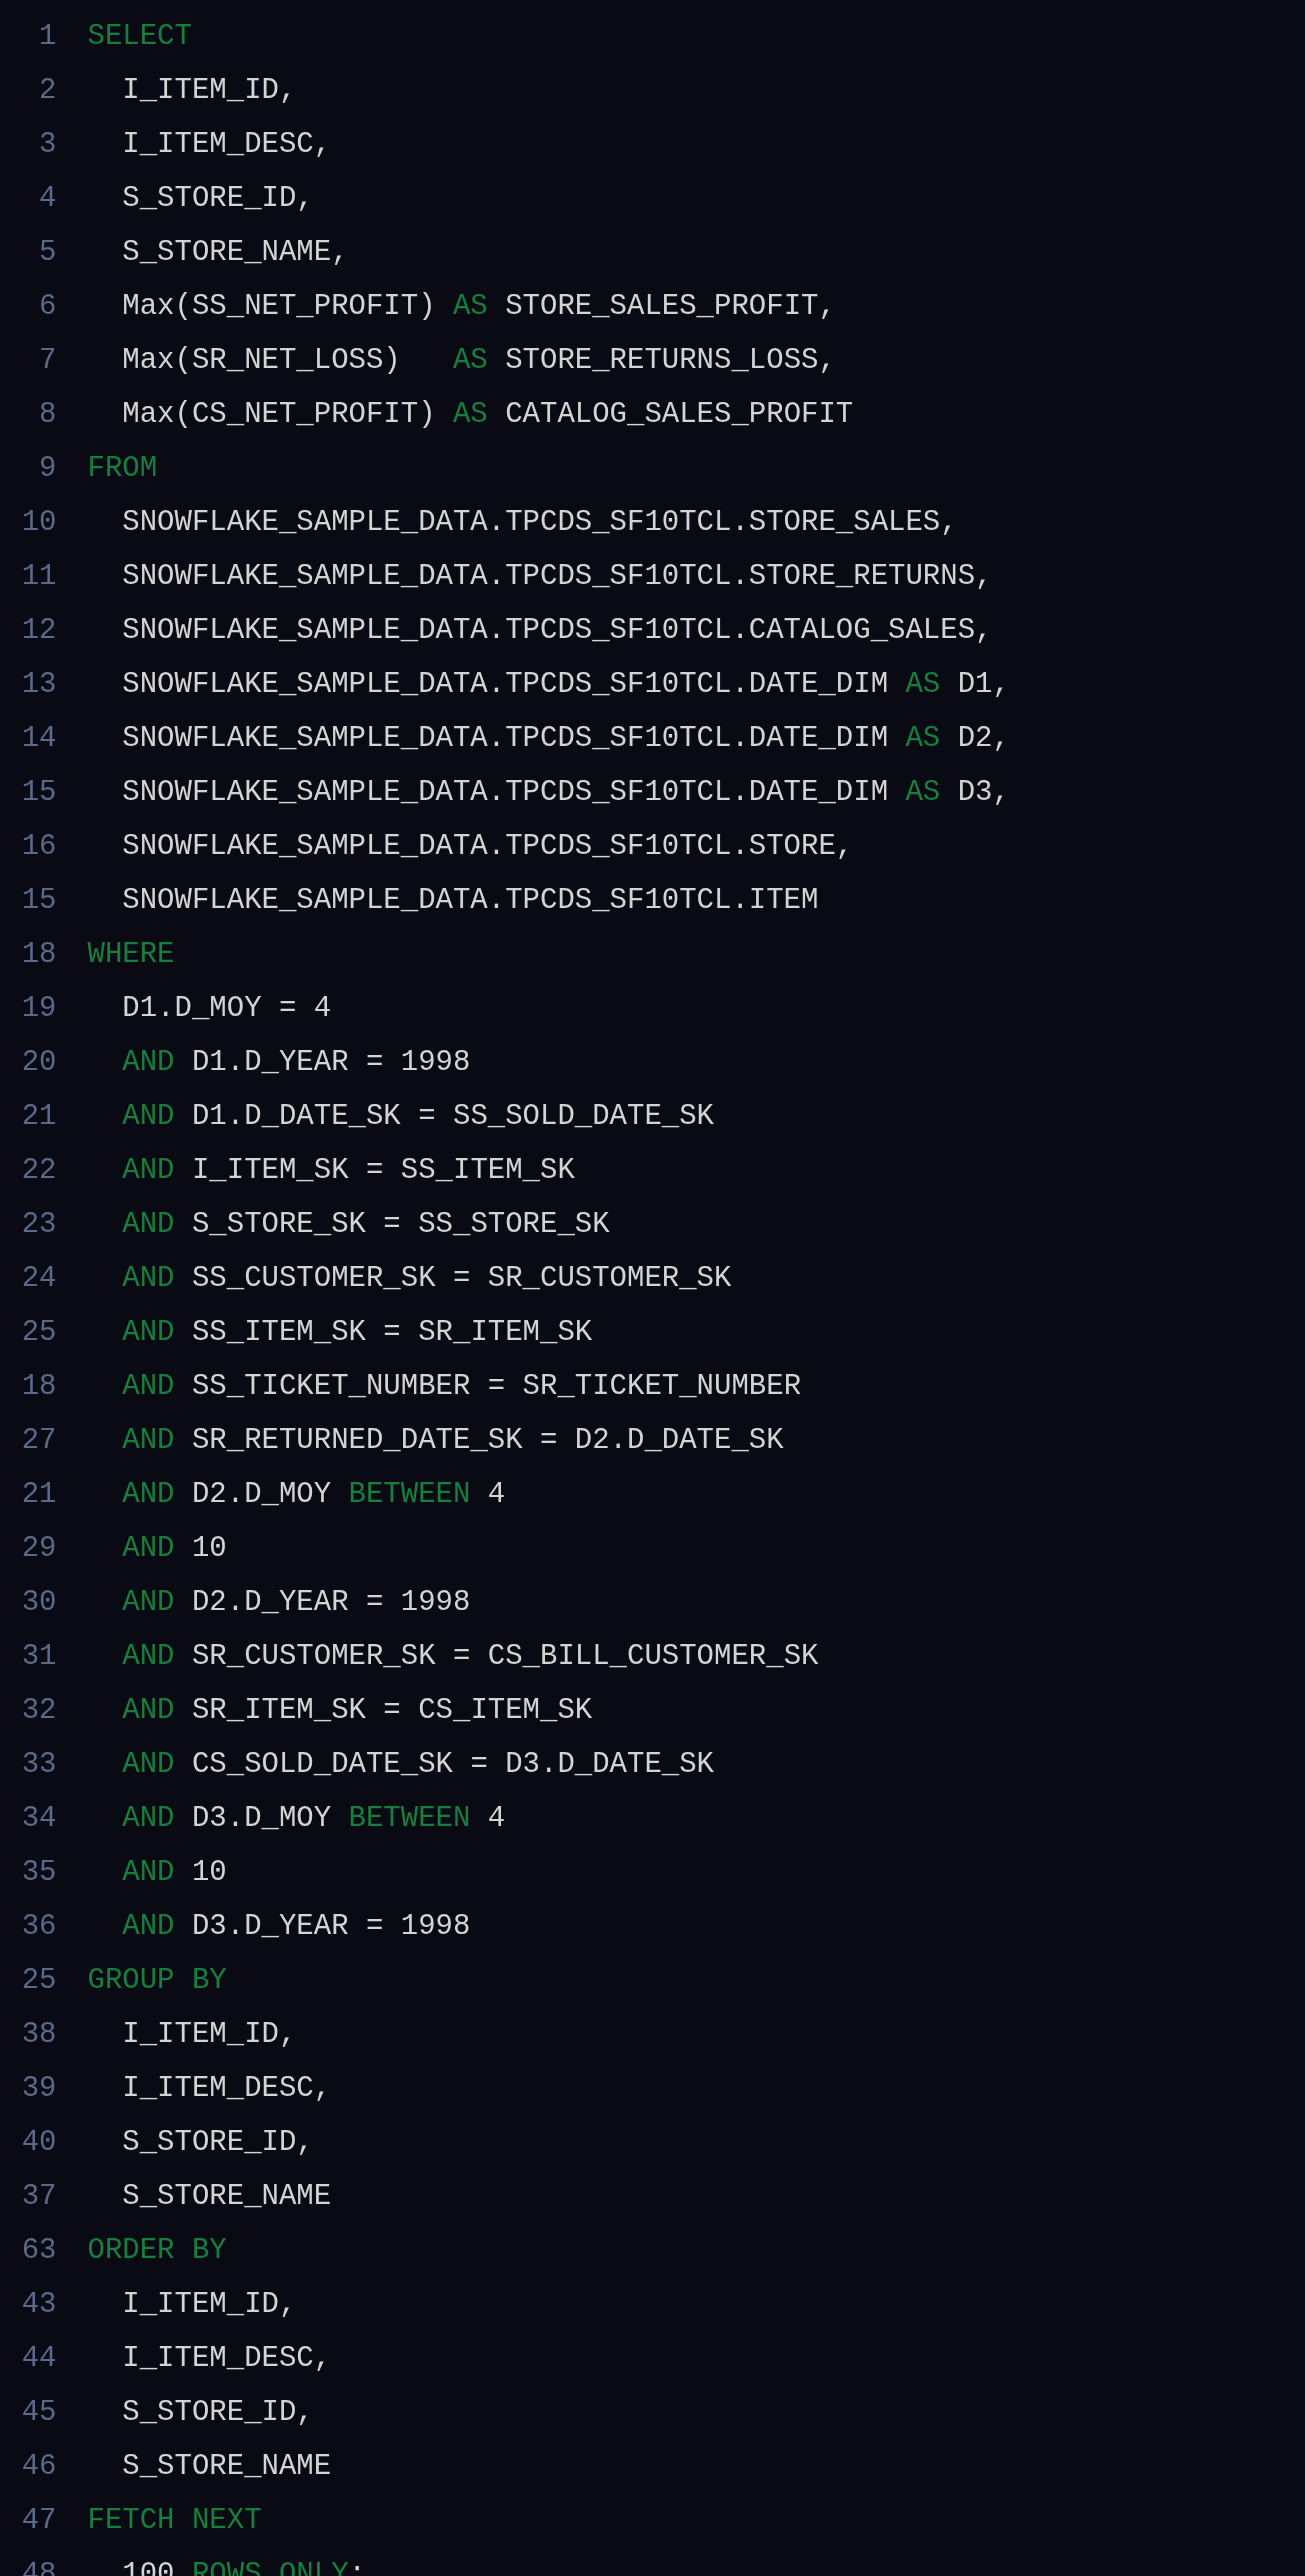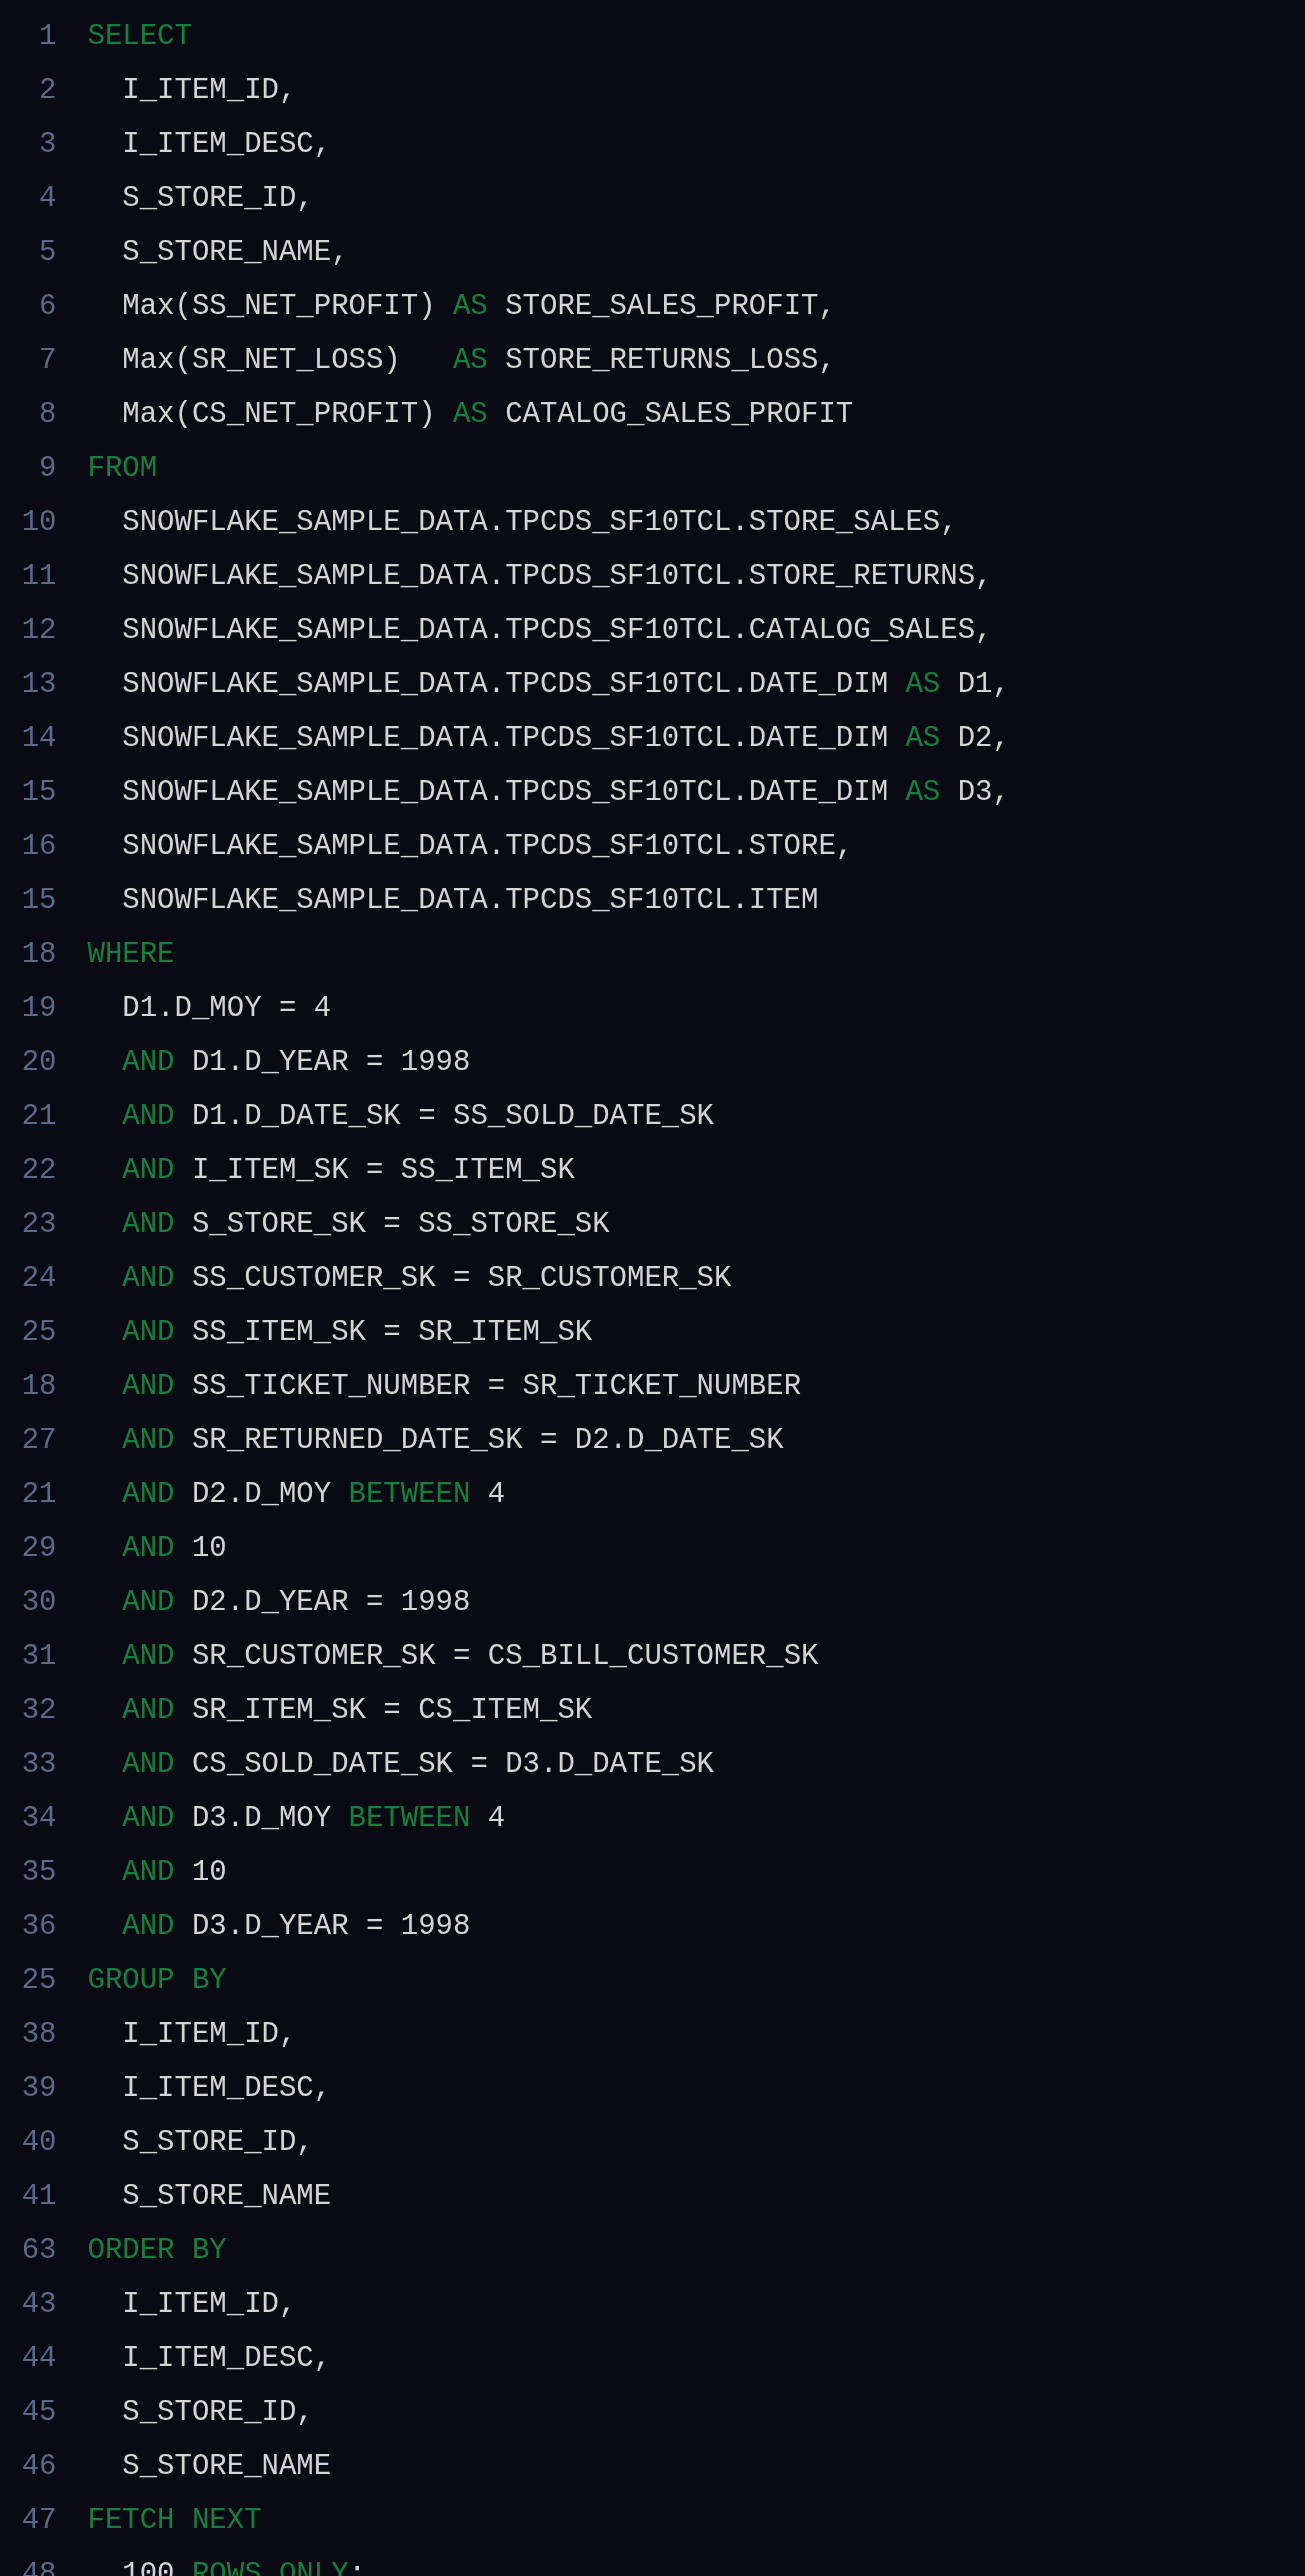--- a/index.html
+++ b/index.html
@@ -79,21 +79,21 @@
       <div class="line">31</div>
       <div class="line">32</div>
       <div class="line">33</div>
       <div class="line">34</div>
       <div class="line">35</div>
       <div class="line">36</div>
       <div class="line">25</div>
       <div class="line">38</div>
       <div class="line">39</div>
       <div class="line">40</div>
-      <div class="line">41</div>
+      <div class="line">37</div>
       <div class="line">63</div>
       <div class="line">43</div>
       <div class="line">44</div>
       <div class="line">45</div>
       <div class="line">46</div>
       <div class="line">47</div>
       <div class="line">48</div>
     </div>
   <div class="code" id="code"><div class="line"><span class="kw">SELECT</span></div><div class="line"><span class="txt">  I_ITEM_ID,</span></div><div class="line"><span class="txt">  I_ITEM_DESC,</span></div><div class="line"><span class="txt">  S_STORE_ID,</span></div><div class="line"><span class="txt">  S_STORE_NAME,</span></div><div class="line"><span class="txt">  Max(SS_NET_PROFIT) </span><span class="kw">AS</span><span class="txt"> STORE_SALES_PROFIT,</span></div><div class="line"><span class="txt">  Max(SR_NET_LOSS)   </span><span class="kw">AS</span><span class="txt"> STORE_RETURNS_LOSS,</span></div><div class="line"><span class="txt">  Max(CS_NET_PROFIT) </span><span class="kw">AS</span><span class="txt"> CATALOG_SALES_PROFIT</span></div><div class="line"><span class="kw">FROM</span></div><div class="line"><span class="txt">  SNOWFLAKE_SAMPLE_DATA.TPCDS_SF10TCL.STORE_SALES,</span></div><div class="line"><span class="txt">  SNOWFLAKE_SAMPLE_DATA.TPCDS_SF10TCL.STORE_RETURNS,</span></div><div class="line"><span class="txt">  SNOWFLAKE_SAMPLE_DATA.TPCDS_SF10TCL.CATALOG_SALES,</span></div><div class="line"><span class="txt">  SNOWFLAKE_SAMPLE_DATA.TPCDS_SF10TCL.DATE_DIM </span><span class="kw">AS</span><span class="txt"> D1,</span></div><div class="line"><span class="txt">  SNOWFLAKE_SAMPLE_DATA.TPCDS_SF10TCL.DATE_DIM </span><span class="kw">AS</span><span class="txt"> D2,</span></div><div class="line"><span class="txt">  SNOWFLAKE_SAMPLE_DATA.TPCDS_SF10TCL.DATE_DIM </span><span class="kw">AS</span><span class="txt"> D3,</span></div><div class="line"><span class="txt">  SNOWFLAKE_SAMPLE_DATA.TPCDS_SF10TCL.STORE,</span></div><div class="line"><span class="txt">  SNOWFLAKE_SAMPLE_DATA.TPCDS_SF10TCL.ITEM</span></div><div class="line"><span class="kw">WHERE</span></div><div class="line"><span class="txt">  D1.D_MOY = 4</span></div><div class="line"><span class="txt">  </span><span class="kw">AND</span><span class="txt"> D1.D_YEAR = 1998</span></div><div class="line"><span class="txt">  </span><span class="kw">AND</span><span class="txt"> D1.D_DATE_SK = SS_SOLD_DATE_SK</span></div><div class="line"><span class="txt">  </span><span class="kw">AND</span><span class="txt"> I_ITEM_SK = SS_ITEM_SK</span></div><div class="line"><span class="txt">  </span><span class="kw">AND</span><span class="txt"> S_STORE_SK = SS_STORE_SK</span></div><div class="line"><span class="txt">  </span><span class="kw">AND</span><span class="txt"> SS_CUSTOMER_SK = SR_CUSTOMER_SK</span></div><div class="line"><span class="txt">  </span><span class="kw">AND</span><span class="txt"> SS_ITEM_SK = SR_ITEM_SK</span></div><div class="line"><span class="txt">  </span><span class="kw">AND</span><span class="txt"> SS_TICKET_NUMBER = SR_TICKET_NUMBER</span></div><div class="line"><span class="txt">  </span><span class="kw">AND</span><span class="txt"> SR_RETURNED_DATE_SK = D2.D_DATE_SK</span></div><div class="line"><span class="txt">  </span><span class="kw">AND</span><span class="txt"> D2.D_MOY </span><span class="kw">BETWEEN</span><span class="txt"> 4</span></div><div class="line"><span class="txt">  </span><span class="kw">AND</span><span class="txt"> 10</span></div><div class="line"><span class="txt">  </span><span class="kw">AND</span><span class="txt"> D2.D_YEAR = 1998</span></div><div class="line"><span class="txt">  </span><span class="kw">AND</span><span class="txt"> SR_CUSTOMER_SK = CS_BILL_CUSTOMER_SK</span></div><div class="line"><span class="txt">  </span><span class="kw">AND</span><span class="txt"> SR_ITEM_SK = CS_ITEM_SK</span></div><div class="line"><span class="txt">  </span><span class="kw">AND</span><span class="txt"> CS_SOLD_DATE_SK = D3.D_DATE_SK</span></div><div class="line"><span class="txt">  </span><span class="kw">AND</span><span class="txt"> D3.D_MOY </span><span class="kw">BETWEEN</span><span class="txt"> 4</span></div><div class="line"><span class="txt">  </span><span class="kw">AND</span><span class="txt"> 10</span></div><div class="line"><span class="txt">  </span><span class="kw">AND</span><span class="txt"> D3.D_YEAR = 1998</span></div><div class="line"><span class="kw">GROUP BY</span></div><div class="line"><span class="txt">  I_ITEM_ID,</span></div><div class="line"><span class="txt">  I_ITEM_DESC,</span></div><div class="line"><span class="txt">  S_STORE_ID,</span></div><div class="line"><span class="txt">  S_STORE_NAME</span></div><div class="line"><span class="kw">ORDER BY</span></div><div class="line"><span class="txt">  I_ITEM_ID,</span></div><div class="line"><span class="txt">  I_ITEM_DESC,</span></div><div class="line"><span class="txt">  S_STORE_ID,</span></div><div class="line"><span class="txt">  S_STORE_NAME</span></div><div class="line"><span class="kw">FETCH NEXT</span></div><div class="line"><span class="txt">  100 </span><span class="kw">ROWS ONLY</span><span class="txt">;</span></div></div>
 </div>

